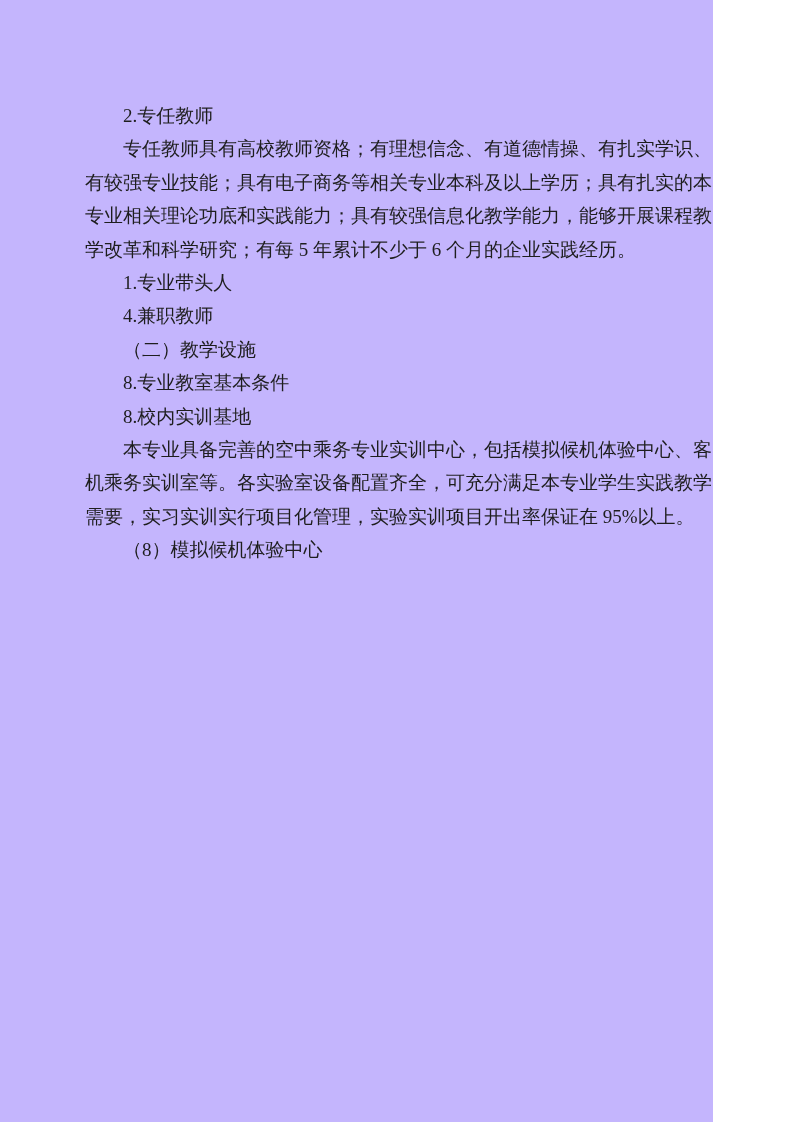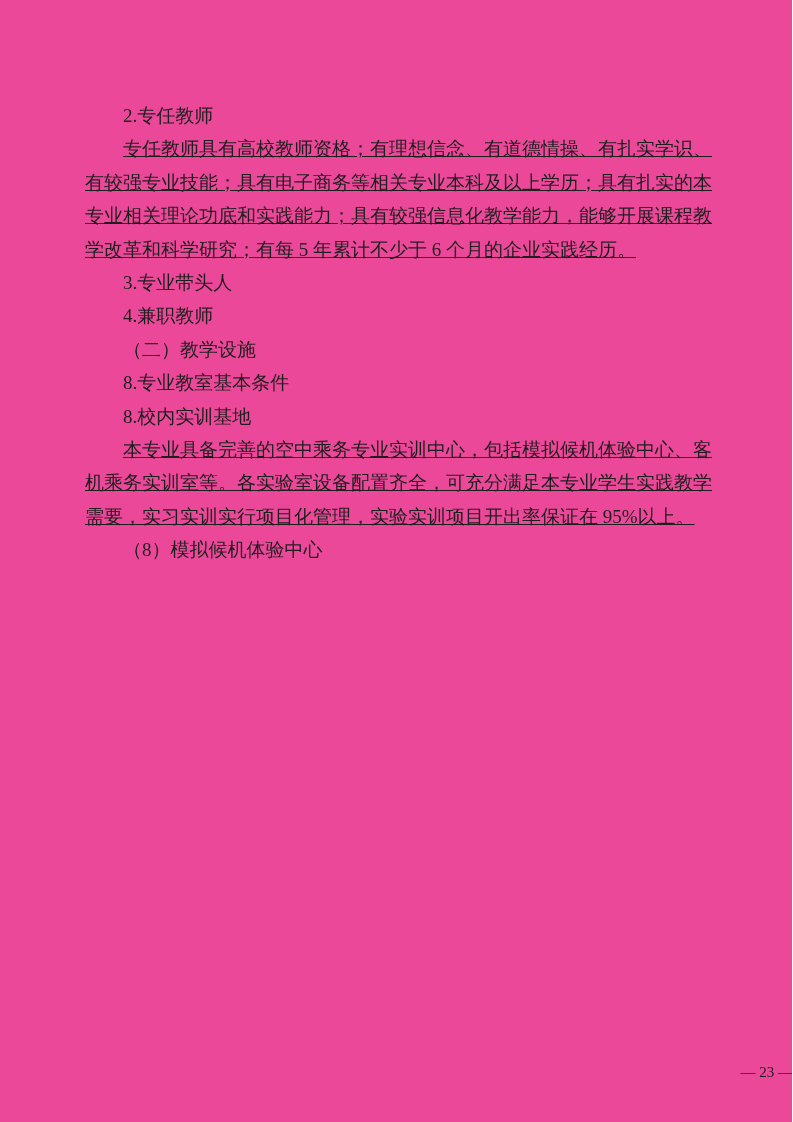--- a/index.html
+++ b/index.html
@@ -2,23 +2,23 @@
 <html><head>
 <meta charset="utf-8">
 <style>
   html, body {
     margin: 0;
     padding: 0;
     background: #ffffff;
   }
   .page {
     position: relative;
-    width: 792px;
+    width: 713px;
     height: 1122px;
-    background: #ec4899;
+    background: #c4b5fd;
     overflow: hidden;
     font-family: "Liberation Serif", "DejaVu Serif", serif;
     color: #1e1e1e;
   }
   .content {
     position: absolute;
     left: 85px;
     top: 99px;
     width: 627px;
     font-size: 19px;
@@ -34,41 +34,40 @@
     text-indent: 2em;
     text-align: left;
   }
   .section-heading {
     text-indent: 2em;
     text-align: left;
     font-weight: normal;
   }
   .para {
     text-indent: 2em;
-    text-decoration: underline;
   }
   .footer {
     position: absolute;
     left: 0;
     width: 793px;
     top: 1060px;
     text-align: right;
     font-size: 15px;
     line-height: 24px;
     color: #1e1e1e;
   }
 </style>
 </head>
 <body>
 
 <div class="page">
   <div class="content">
     <p class="numbered-subheading">2.专任教师</p>
     <p class="para">专任教师具有高校教师资格；有理想信念、有道德情操、有扎实学识、有较强专业技能；具有电子商务等相关专业本科及以上学历；具有扎实的本专业相关理论功底和实践能力；具有较强信息化教学能力，能够开展课程教学改革和科学研究；有每 5 年累计不少于 6 个月的企业实践经历。</p>
-    <p class="numbered-subheading">3.专业带头人</p>
+    <p class="numbered-subheading">1.专业带头人</p>
     <p class="numbered-subheading">4.兼职教师</p>
     <p class="section-heading">（二）教学设施</p>
     <p class="numbered-subheading">8.专业教室基本条件</p>
     <p class="numbered-subheading">8.校内实训基地</p>
     <p class="para">本专业具备完善的空中乘务专业实训中心，包括模拟候机体验中心、客机乘务实训室等。各实验室设备配置齐全，可充分满足本专业学生实践教学需要，实习实训实行项目化管理，实验实训项目开出率保证在 95%以上。</p>
     <p class="numbered-subheading">（8）模拟候机体验中心</p>
   </div>
   <div class="footer">—  23  —</div>
 </div>
 

